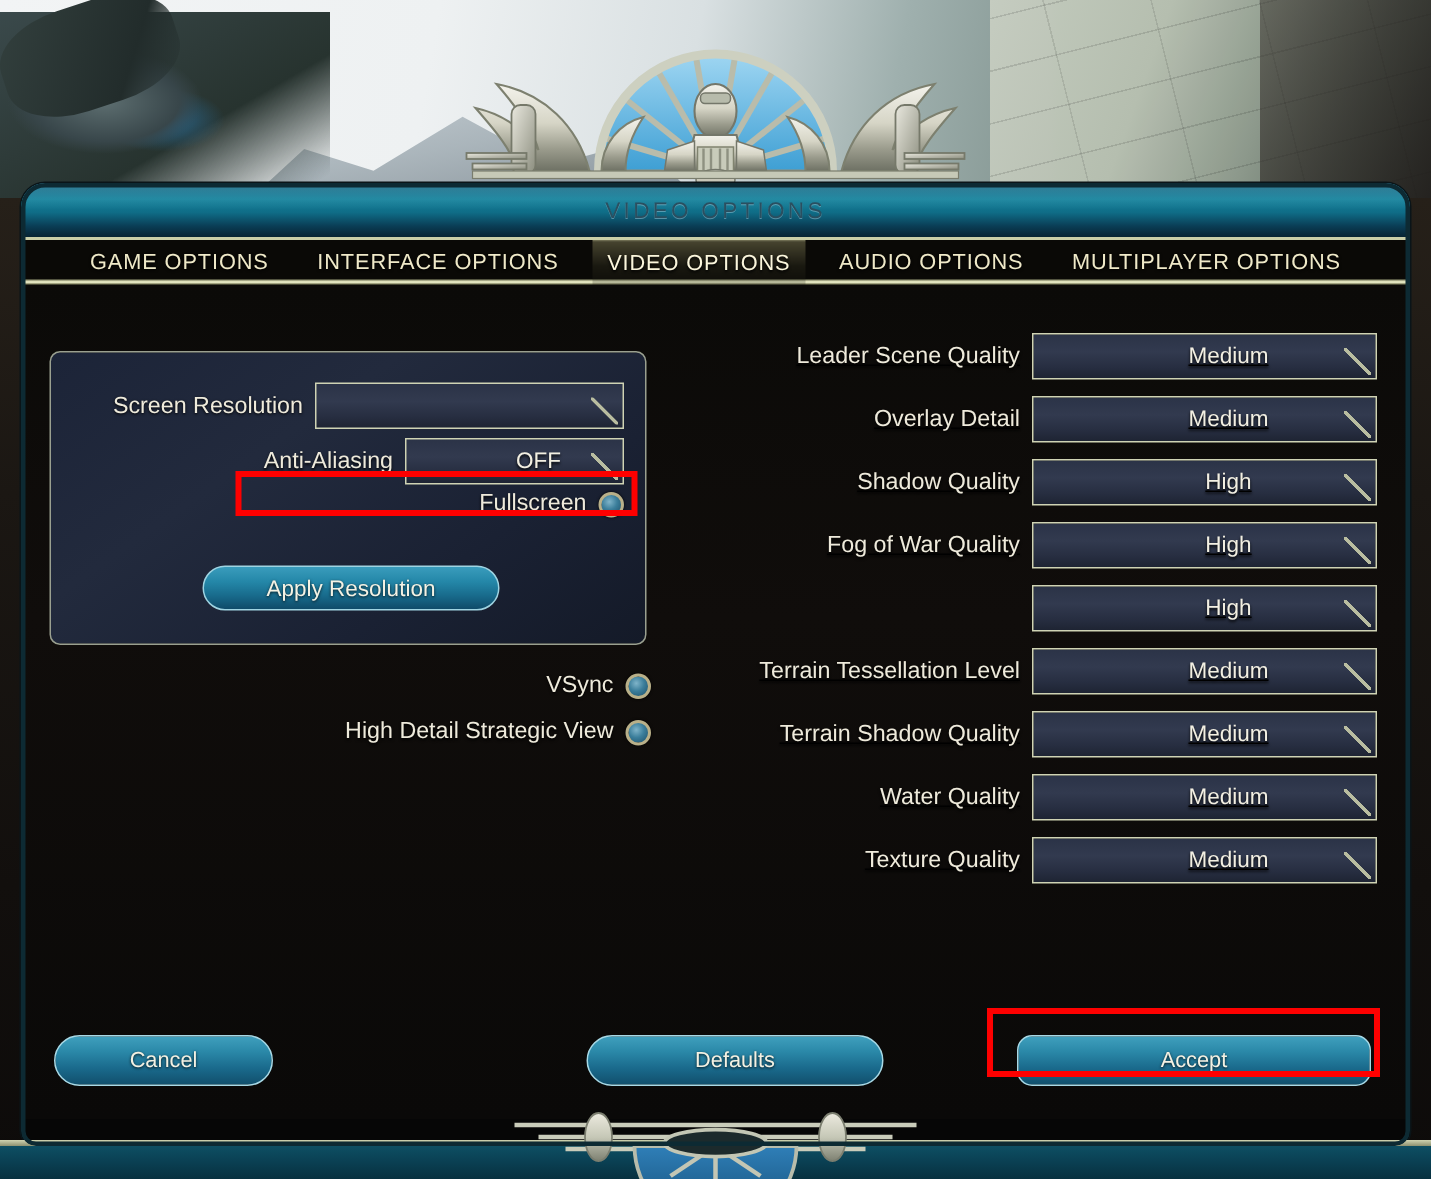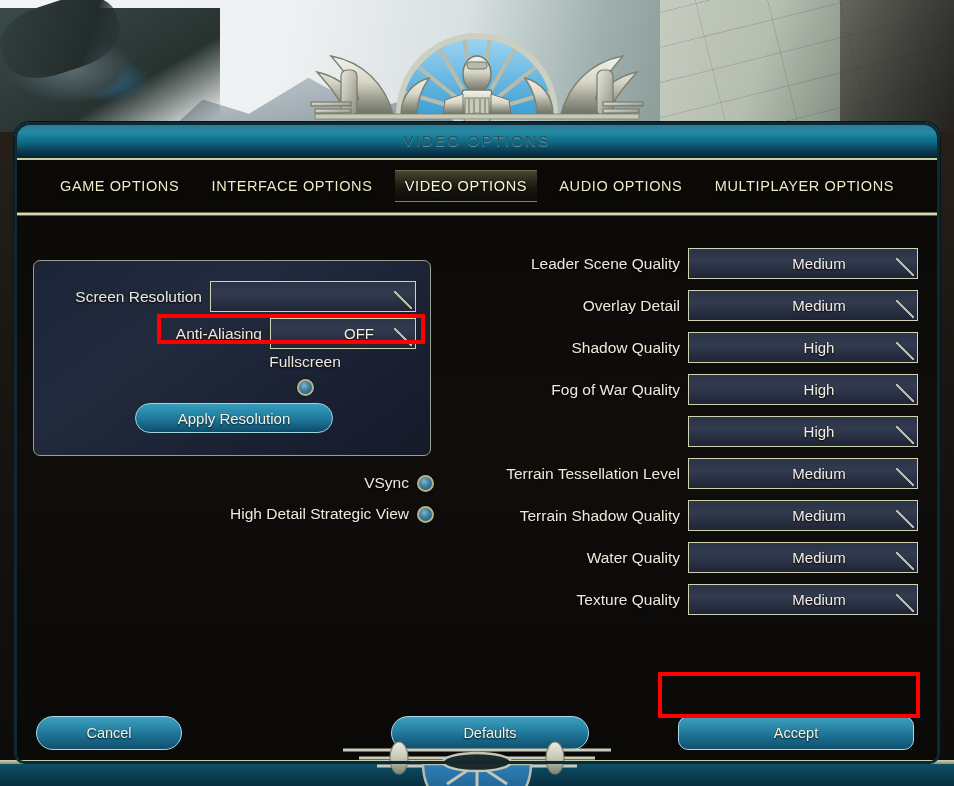--- a/index.html
+++ b/index.html
@@ -114,24 +114,24 @@
     z-index: 2;
     font-size: 15px;
     letter-spacing: 2.2px;
     color: #2a4f60;
     text-shadow: 0 1px 0 rgba(160,200,215,0.5);
   }
 
   
   #tabbar {
     position: relative;
-    height: 52px;
+    height: 26px;
     background: #0a0906;
     display: flex;
-    align-items: center;
+    align-items: flex-start;
     justify-content: space-between;
     padding: 0 36px;
   }
   .tab {
     font-size: 14.5px;
     letter-spacing: 0.6px;
     color: #efe9c8;
     padding: 7px 10px;
     text-shadow: 0 1px 2px #000;
     white-space: nowrap;
@@ -197,21 +197,21 @@
 
   #row-screenres {
     position: absolute; left: 16px; top: 20px; width: 366px;
   }
   #dd-screenres { width: 206px; }
   #row-aa {
     position: absolute; left: 118px; top: 57px; width: 264px;
   }
   #dd-aa { width: 146px; }
   #row-fullscreen {
-    position: absolute; left: 160px; top: 92px; width: 222px; flex-direction: column;
+    position: absolute; left: 160px; top: 92px; width: 222px;
   }
   #apply-btn {
     position: absolute;
     left: 101px; top: 142px;
     width: 198px; height: 30px;
     border-radius: 15px;
     border: 1px solid #9fd4e2;
     background: linear-gradient(180deg,#2a89ab 0%, #1f7characters 0%, #2487a8 35%, #186b8c 65%, #0f4b69 100%);
     background: linear-gradient(180deg,#3a9cbc 0%, #2487a8 35%, #186b8c 68%, #0f4b69 100%);
     display: flex; align-items: center; justify-content: center;
@@ -247,21 +247,21 @@
   
   #toggles { position: absolute; left: 22px; top: 258px; width: 398px; }
   #toggles .opt-row { margin-bottom: 13px; }
 
   
   #right-col {
     position: absolute;
     left: 440px; top: 32px;
     width: 464px;
   }
-  #right-col .opt-row { margin-bottom: 11px; }
+  #right-col .opt-row { margin-bottom: 11px; text-decoration: underline; }
   #right-col .dropdown { width: 230px; flex: none; }
   #right-col .opt-label { min-width: 206px; text-align: right; }
 
   
   #footer {
     position: absolute;
     left: 0; bottom: 16px; width: 100%; height: 40px;
   }
   .btn {
     position: absolute;

